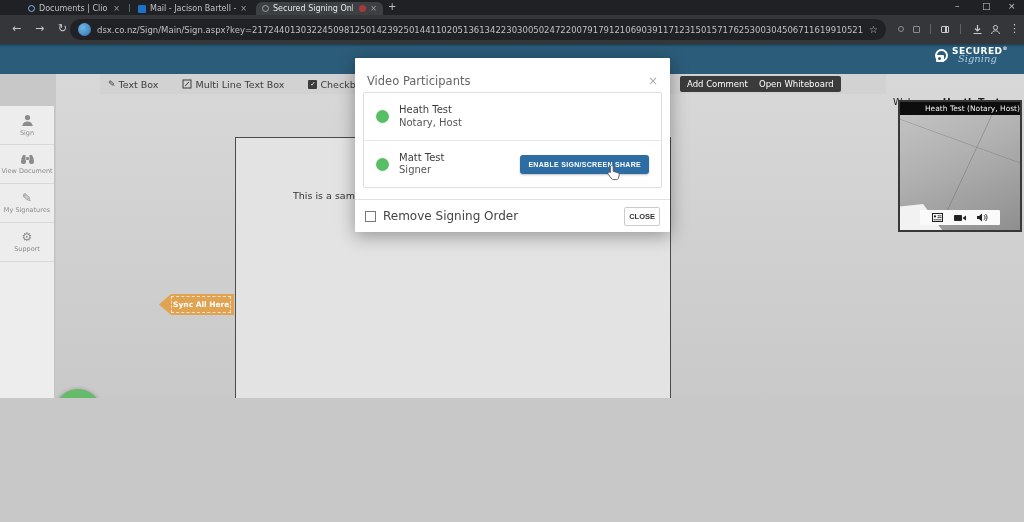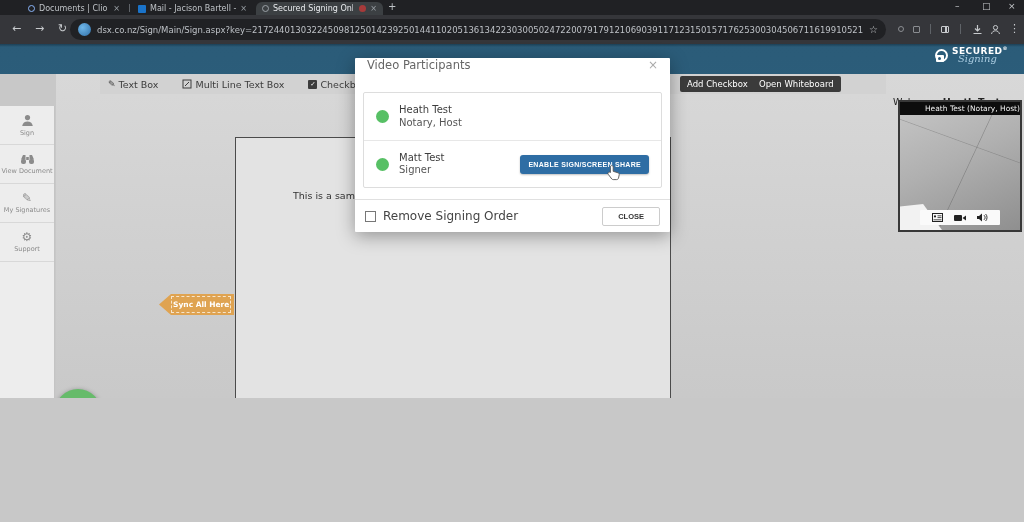--- a/index.html
+++ b/index.html
@@ -74,40 +74,40 @@
           background:#e3e3e3; border:1px solid #4b4b4b; border-bottom:none; }
   #sample-text { position:absolute; left:57px; top:52px; font-size:9.5px; color:#333; white-space:nowrap; }
   #sync-tag { position:absolute; left:159px; top:294px; width:75px; height:21px; background:#dfa351;
               clip-path:polygon(0% 50%, 16% 0%, 100% 0%, 100% 100%, 16% 100%); cursor:pointer; }
   #sync-tag .dash { position:absolute; left:12px; right:3px; top:2px; bottom:2px; border:1px dashed rgba(255,255,255,.7); }
   #sync-tag .txt { position:absolute; left:14px; top:6px; font-size:7.5px; font-weight:bold; color:#fff; white-space:nowrap; }
 
   
   #modal { position:absolute; left:355px; top:58px; width:315px; height:174px; background:#fff;
            box-shadow:0 4px 18px rgba(0,0,0,.35); border-radius:1px; }
-  .m-head { height:30px; display:flex; align-items:flex-start; justify-content:space-between; padding:0 12px; }
+  .m-head { height:30px; display:flex; align-items:flex-end; justify-content:space-between; padding:0 12px; }
   .m-title { font-size:11.5px; color:#666; }
   .m-x { font-size:12px; color:#aaa; cursor:pointer; }
   .m-card { position:absolute; left:8px; right:8px; top:34px; height:96px; border:1px solid #ddd; border-radius:2px; background:#fff; }
   .m-row { height:47px; display:flex; align-items:center; padding:0 12px; gap:10px; }
   .m-row + .m-row { border-top:1px solid #e7e7e7; }
   .pdot { width:13px; height:13px; border-radius:50%; background:#57c065; flex:none; }
   .pinfo { display:flex; flex-direction:column; line-height:1.25; }
   .pname { font-size:10px; color:#3d3d3d; }
   .prole { font-size:10px; color:#555; }
   .enable-btn { margin-left:auto; background:#2e6da4; color:#fff; font-size:7px; font-weight:bold;
                 letter-spacing:.3px; padding:6px 8px; border:none; border-radius:3px; cursor:pointer;
                 box-shadow:0 1px 2px rgba(0,0,0,.25); white-space:nowrap; }
   #hand-cursor { position:absolute; left:252px; top:106px; z-index:5; }
   .m-foot { position:absolute; left:0; right:0; bottom:0; height:33px; border-top:1px solid #e0e0e0;
             display:flex; align-items:center; padding:0 10px; gap:7px; }
   .m-check { width:11px; height:11px; border:1px solid #777; background:#fff; flex:none; cursor:pointer; }
   .m-chklbl { font-size:12px; color:#444; }
   .close-btn { margin-left:auto; background:#fff; border:1px solid #ccc; border-radius:2px;
-               font-size:7.5px; font-weight:bold; color:#333; padding:4px 15px; cursor:pointer; }
+               font-size:7.5px; font-weight:bold; color:#333; padding:4px 4px; cursor:pointer; }
 
   
   .vpanel { position:absolute; left:898px; width:124px; border:2px solid #383838; background:
             linear-gradient(115deg, rgba(0,0,0,0) 54%, rgba(80,80,80,.35) 54.5%, rgba(0,0,0,0) 55%),
             linear-gradient(20deg, rgba(0,0,0,0) 64%, rgba(90,90,90,.3) 64.5%, rgba(0,0,0,0) 65%),
             linear-gradient(155deg,#c6c6c6 0%,#b0b0b0 45%,#8f8f8f 100%); }
   .vhead { position:absolute; left:0; top:0; right:0; height:13px; background:#0d0d0d; color:#f0f0f0;
            font-size:7.5px; text-align:right; line-height:13px; white-space:nowrap; overflow:hidden; }
   .vctrl { position:absolute; bottom:5px; left:50%; transform:translateX(-50%); width:80px; height:15px;
            background:#fafafa; display:flex; align-items:center; justify-content:center; gap:11px; border-radius:1px; }
@@ -249,21 +249,21 @@
       <span class="tb-check">✓</span>
       <span>Checkbox</span>
     </span>
     <span class="tbtn">
       <svg width="10" height="10" viewBox="0 0 10 10">
           <rect x="1" y="2" width="8" height="7" fill="none" stroke="#3c3c3c"></rect>
           <path d="M1 4h8M3 1v2M7 1v2" stroke="#3c3c3c"></path>
         </svg>
       <span>Date Picker</span>
     </span>
-    <span class="dbtn" style="left:580px;">Add Checkbox</span>
+    <span class="dbtn" style="left:580px;">Add Comment</span>
     <span class="dbtn" style="left:652px;">Open Whiteboard</span>
   </div>
 
   <div id="welcome">
     <span>Welcome:</span>
     <b>Heath Test</b>
   </div>
 
   <div class="vpanel" style="top:100px; height:132px;">
     <div class="vhead">Heath Test (Notary, Host)</div>

